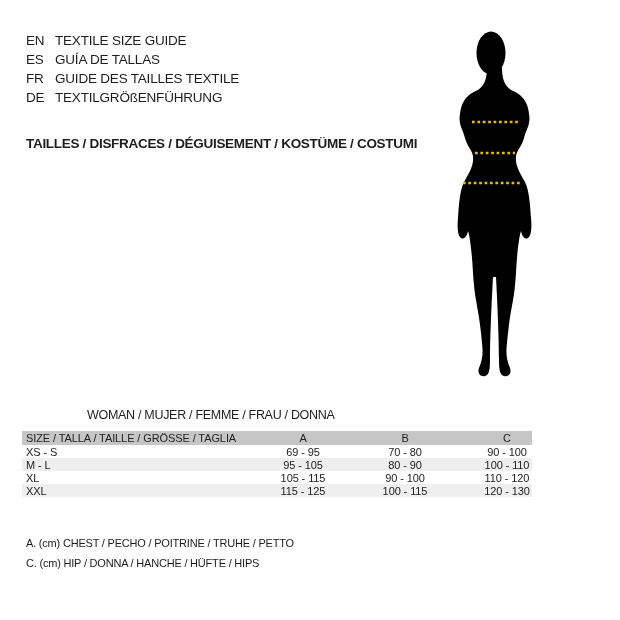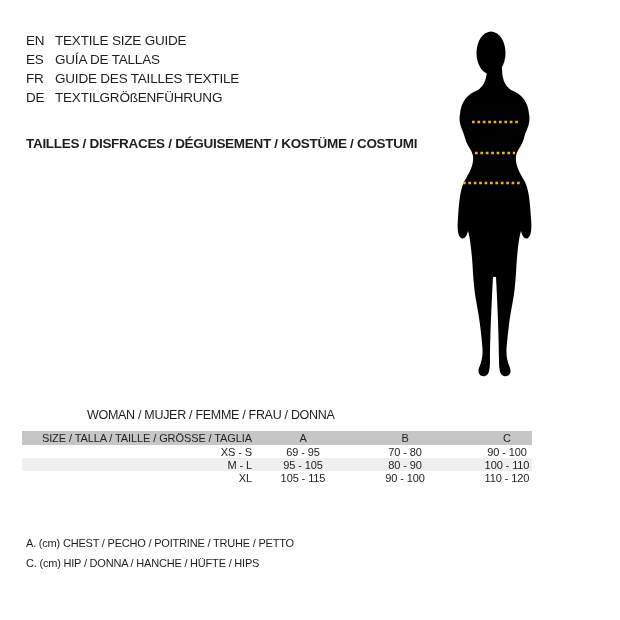--- a/index.html
+++ b/index.html
@@ -29,21 +29,21 @@
   
   .size-table {
     position:absolute; left:22px; top:431px; width:571px;
     border-collapse:collapse; table-layout:fixed;
     font-size:11px; letter-spacing:-0.1px; color:#222;
   }
   .size-table th, .size-table td { padding:0; font-weight:400; text-align:center; overflow:hidden; white-space:nowrap; }
   .size-table thead th { background:#c6c6c6; height:14px; }
   .size-table tbody tr { height:13px; }
   .size-table tbody tr:nth-child(even) { background:#efefef; }
-  .size-table th:first-child, .size-table td:first-child { text-align:right; padding-left:4px; }
+  .size-table th:first-child, .size-table td:first-child { text-align:left; padding-left:4px; }
 
   
   .notes { position:absolute; left:26px; top:534px; }
   .note-line { height:19.5px; line-height:19.5px; font-size:11px; letter-spacing:-0.2px; white-space:nowrap; }
 </style>
 </head>
 <body>
 
 <div class="page">
 
@@ -149,20 +149,27 @@
         <td>100 - 110</td>
         <td></td>
       </tr>
       <tr>
         <td>XL</td>
         <td>105 - 115</td>
         <td>90 - 100</td>
         <td>110 - 120</td>
         <td></td>
       </tr>
+      <tr>
+        <td>XXL</td>
+        <td>115 - 125</td>
+        <td>100 - 115</td>
+        <td>120 - 130</td>
+        <td></td>
+      </tr>
     </tbody>
   </table>
 
   <div class="notes">
     <div class="note-line">A. (cm) CHEST / PECHO / POITRINE / TRUHE / PETTO</div>
     <div class="note-line">C. (cm) HIP / DONNA / HANCHE / HÜFTE / HIPS</div>
   </div>
 
 </div>
 

